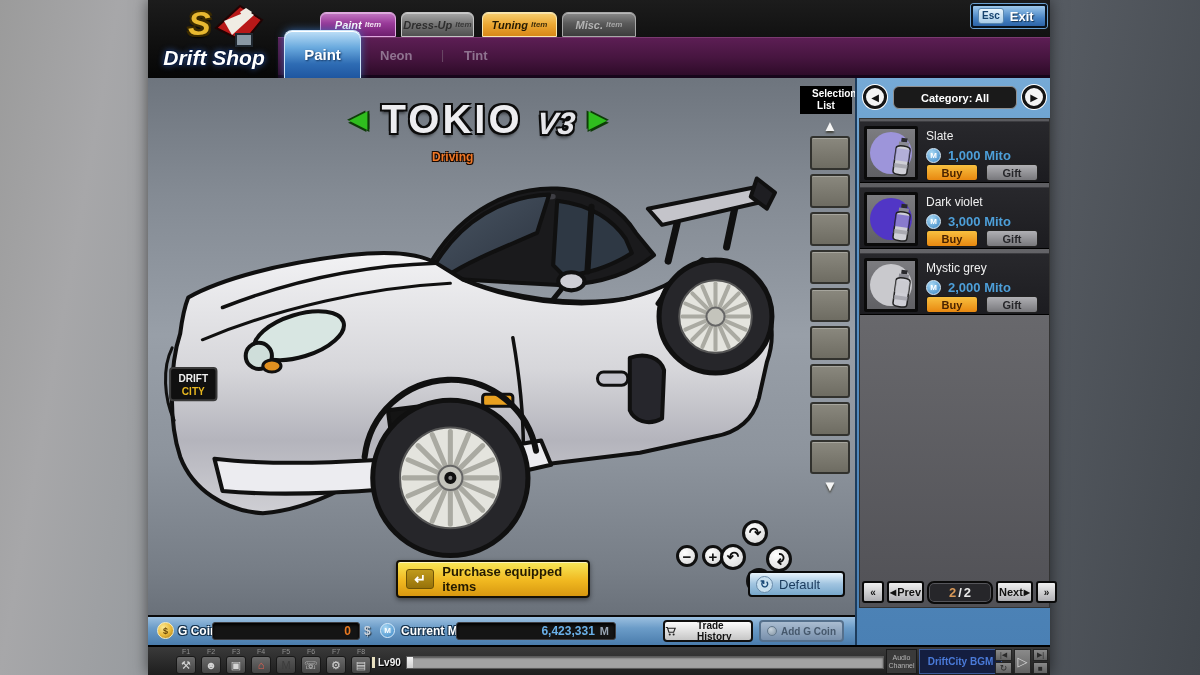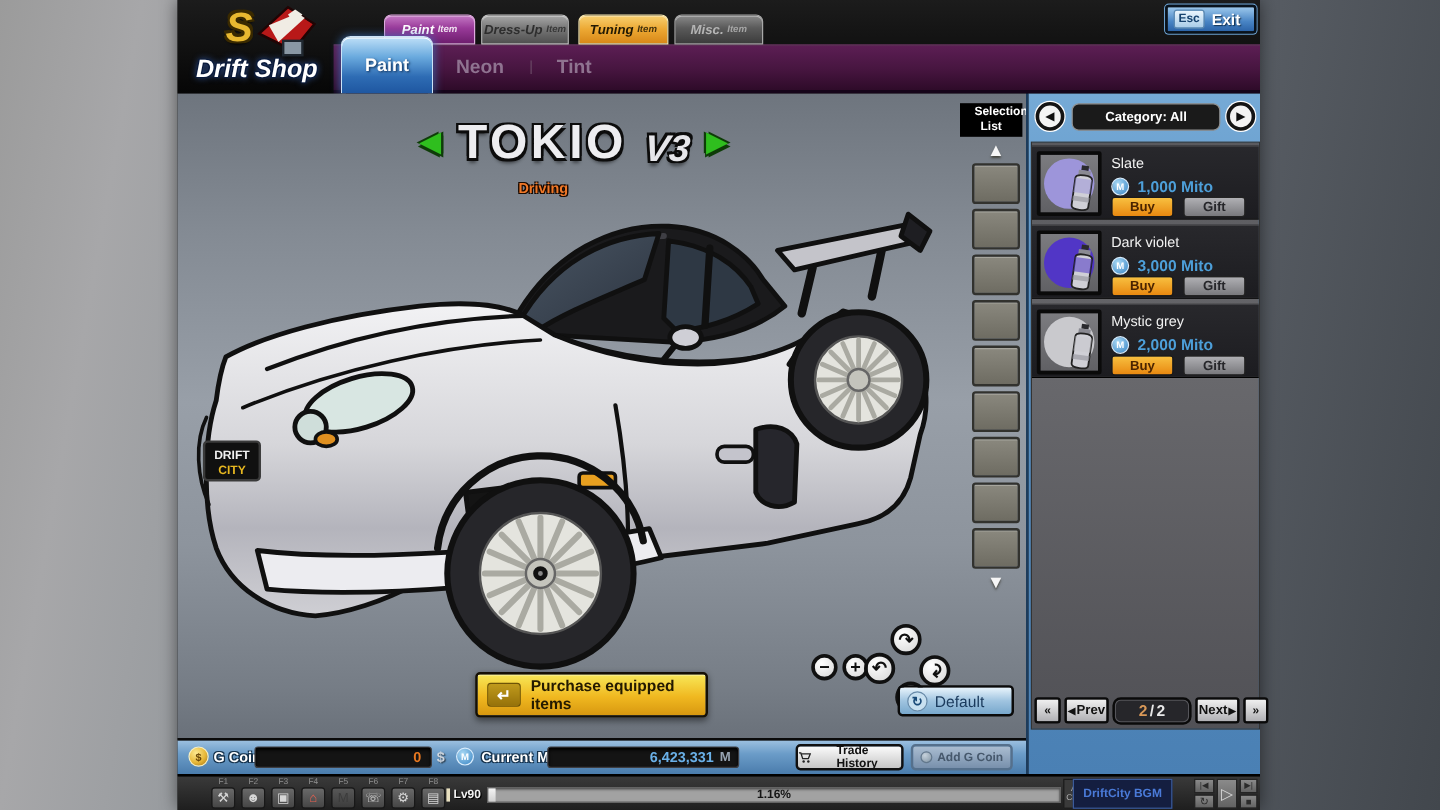--- a/index.html
+++ b/index.html
@@ -39,21 +39,21 @@
     box-shadow:0 0 0 1px #6aa0d0; display:flex; align-items:center; gap:6px; padding:0 5px; cursor:pointer; }
   .exit-btn .esc-key{ background:linear-gradient(180deg,#eaf5fd,#a8cce8); border:1px solid #5a88b0; border-radius:3px;
     color:#16426e; font-size:10px; font-weight:bold; padding:0 3px; line-height:14px; }
   .exit-btn .exit-label{ color:#fff; font-weight:bold; font-size:13px; text-shadow:1px 1px 1px #12304e; }
   .paint-tab{ position:absolute; left:136px; top:30px; width:77px; height:48px;
     background:linear-gradient(180deg,#bfe0f8 0%,#6aaade 35%,#2e6cb4 70%,#1e56a0 100%);
     border:1px solid #cce4f8; border-bottom:none; border-radius:8px 8px 0 0;
     box-shadow:inset 0 1px 0 #fff,0 0 8px rgba(60,120,200,.8);
     display:flex; align-items:center; justify-content:center; color:#fff; font-weight:bold; font-size:15px;
     text-shadow:1px 1px 2px #10305a; cursor:pointer; }
-  .sub-label{ position:absolute; top:48px; font-size:16px; font-weight:bold; color:#8f7390; cursor:pointer; }
+  .sub-label{ position:absolute; top:48px; font-size:13px; font-weight:bold; color:#8f7390; cursor:pointer; }
   .sub-neon{ left:232px; } .sub-tint{ left:316px; }
   .sub-div{ position:absolute; top:48px; font-size:12px; color:#6a4a66; }
   .div1{ left:293px; }
   
   .viewport{ position:absolute; left:0; top:78px; width:707px; height:537px;
     background:linear-gradient(180deg,#6e757e 0%,#848b94 22%,#989fa8 48%,#8d949d 70%,#767d86 92%,#6a717a 100%); overflow:hidden; }
   .veh-header{ position:absolute; left:0; top:18px; width:660px; display:flex; align-items:center; justify-content:center; gap:14px; }
   .nav-arrow{ font-size:24px; color:#2fbe1e; text-shadow:-2px -1px 0 #0e3c08,2px -1px 0 #0e3c08,-1px 2px 0 #0e3c08,2px 2px 0 #0e3c08; cursor:pointer; line-height:1; }
   .veh-name{ font-size:40px; font-weight:900; letter-spacing:3px; color:#ededf0;
     text-shadow:-2px -2px 0 #0c0c0c,2px -2px 0 #0c0c0c,-2px 2px 0 #0c0c0c,2px 2px 0 #0c0c0c,0 4px 3px rgba(0,0,0,.45); }
@@ -170,21 +170,21 @@
   .fk-home{ color:#e86050; } .fk-dim{ color:#3c3c3c; background:linear-gradient(180deg,#585858,#3c3c3c); }
   .lv-tick{ position:absolute; left:224px; top:10px; width:3px; height:11px; background:#e8e0c0; }
   .lv-label{ position:absolute; left:230px; top:10px; font-size:10px; font-weight:bold; color:#f0f0f0; text-shadow:1px 1px 0 #000; }
   .xp-bar{ position:absolute; left:258px; top:9px; width:478px; height:13px; background:#a2a2a2;
     border:1px solid #5a5a5a; box-shadow:inset 0 1px 2px rgba(0,0,0,.5); }
   .xp-fill{ position:absolute; left:0; top:0; height:11px; background:linear-gradient(180deg,#f4f4f4,#d0d0d0); }
   .xp-text{ position:absolute; left:0; top:0; width:100%; text-align:center; font-size:10px; font-weight:bold; color:#141414; line-height:11px; }
   .audio-box{ position:absolute; left:738px; top:2px; width:31px; height:25px; background:#3a3a3a; border:1px solid #1a1a1a;
     display:flex; flex-direction:column; align-items:center; justify-content:center; }
   .audio-box span{ font-size:7px; color:#b4b4b4; line-height:8px; }
-  .bgm-box{ position:absolute; left:746px; top:2px; width:83px; height:25px; background:#141e40; border:1px solid #3a5a9a;
+  .bgm-box{ position:absolute; left:771px; top:2px; width:83px; height:25px; background:#141e40; border:1px solid #3a5a9a;
     color:#4a7ad8; font-size:10px; font-weight:bold; display:flex; align-items:center; justify-content:center; }
   .media-btn{ position:absolute; background:linear-gradient(180deg,#8a8a8a,#626262); border:1px solid #242424;
     color:#2a2a2a; display:flex; align-items:center; justify-content:center; cursor:pointer; }
   .md-prev{ left:847px; top:2px; width:17px; height:12px; font-size:7px; }
   .md-loop{ left:847px; top:15px; width:17px; height:12px; font-size:9px; }
   .md-play{ left:866px; top:2px; width:17px; height:25px; font-size:13px; color:#d8d8d8; }
   .md-next{ left:885px; top:2px; width:15px; height:12px; font-size:7px; }
   .md-stop{ left:885px; top:15px; width:15px; height:12px; font-size:8px; }
 </style>
 </head>
@@ -523,21 +523,20 @@
     <div class="fkey-ic fk-home" style="left:103px">⌂</div>
     <div class="fkey-ic fk-dim" style="left:128px">M</div>
     <div class="fkey-ic" style="left:153px">☏</div>
     <div class="fkey-ic" style="left:178px">⚙</div>
     <div class="fkey-ic" style="left:203px">▤</div>
 
     <span class="lv-tick"></span>
     <span class="lv-label">Lv90</span>
     <div class="xp-bar">
       <div class="xp-fill" style="width: 1.16%;"></div>
-      <div class="xp-text">1.16%</div>
     </div>
 
     <div class="audio-box">
       <span>Audio</span>
       <span>Channel</span>
     </div>
     <div class="bgm-box">DriftCity BGM</div>
     <div class="media-btn md-prev">|◀</div>
     <div class="media-btn md-loop">↻</div>
     <div class="media-btn md-play">▷</div>

